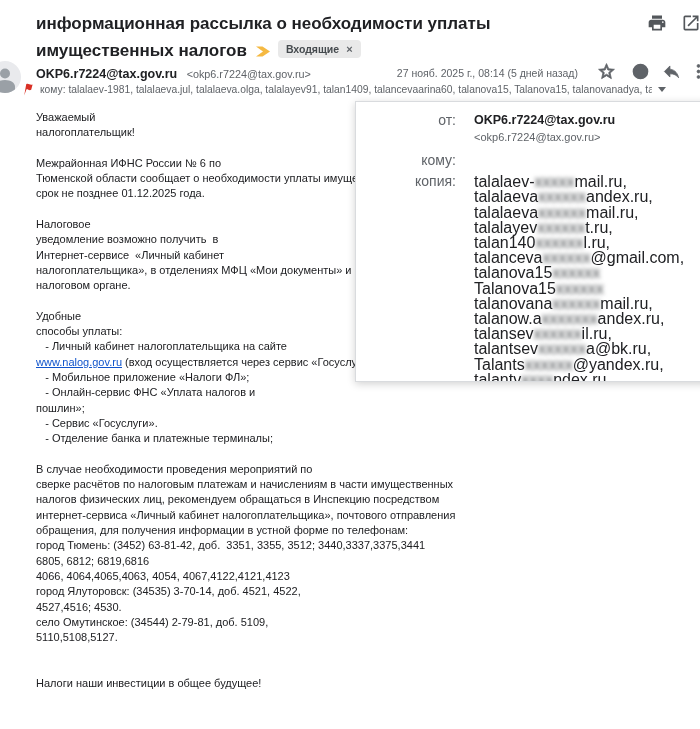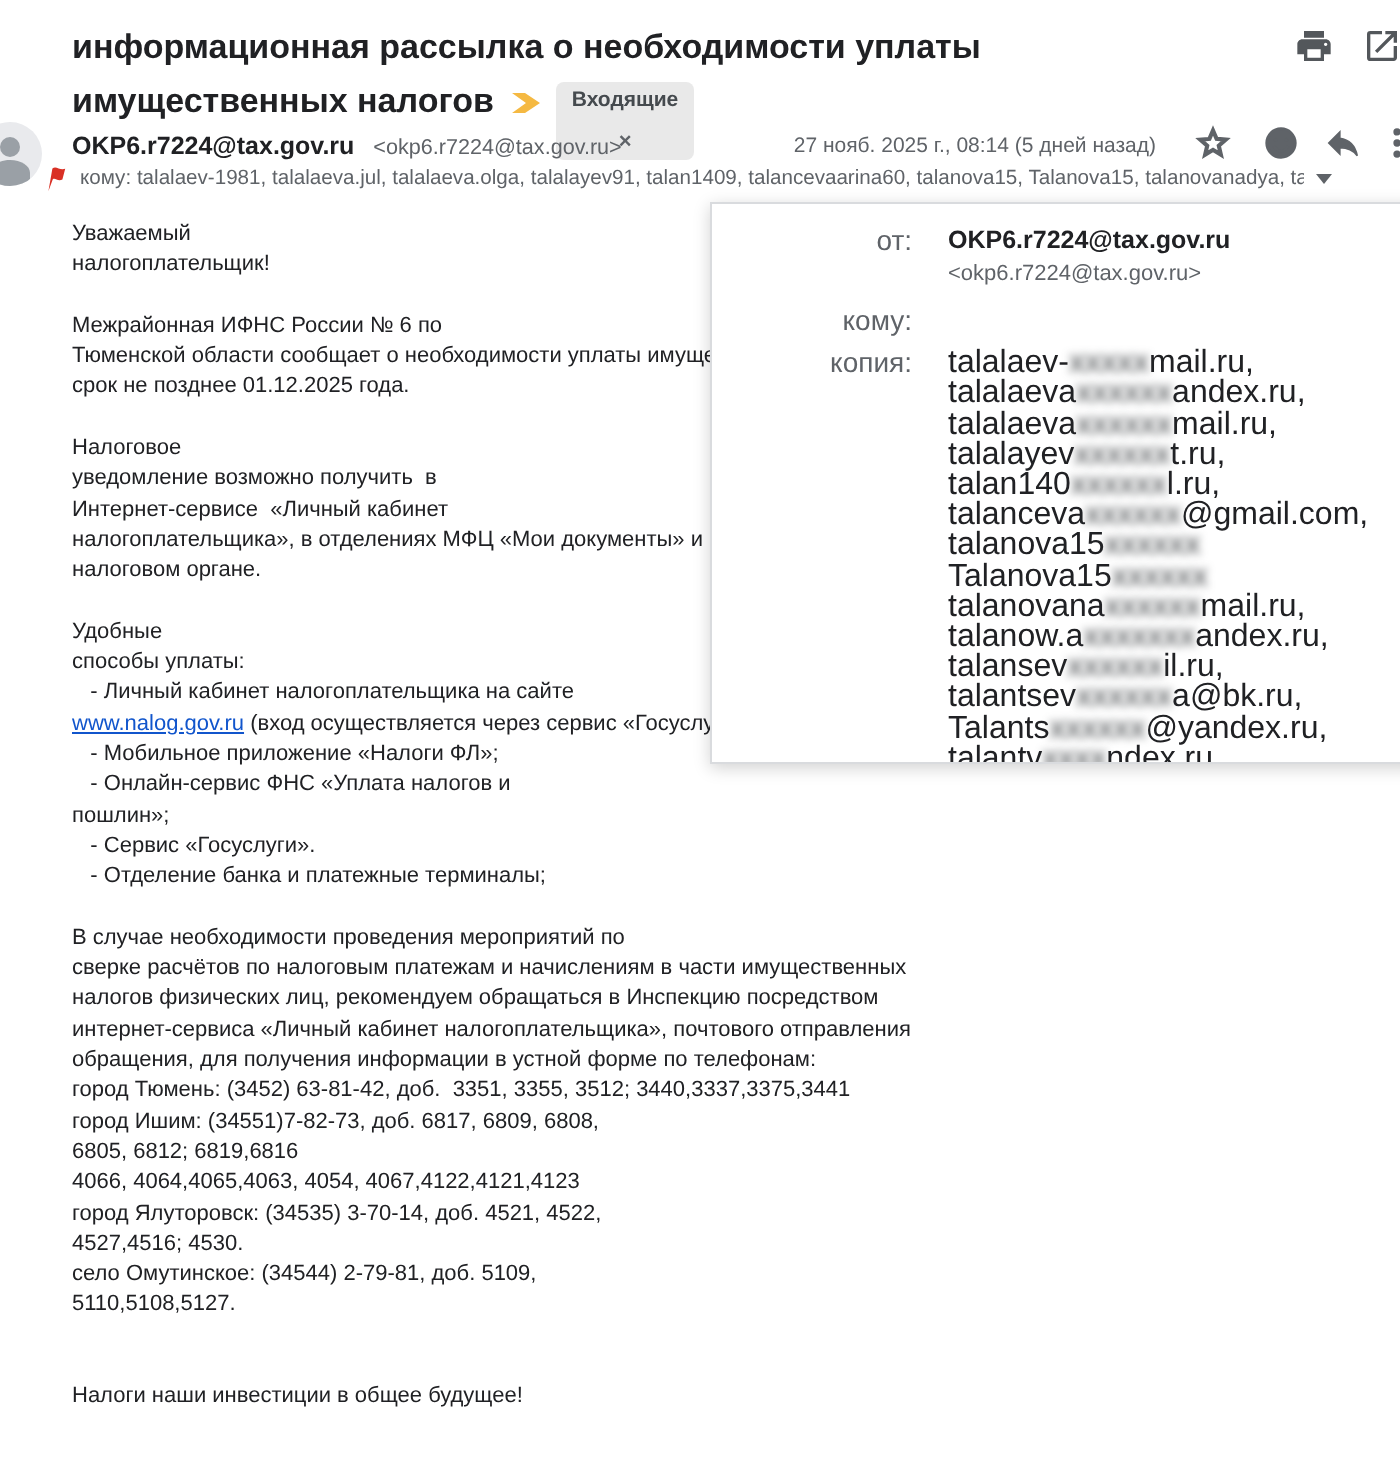--- a/index.html
+++ b/index.html
@@ -7,21 +7,21 @@
   .screen {
     position:relative; width:700px; height:729px; background:#ffffff;
     font-family:"Liberation Sans", sans-serif; color:#202124; overflow:hidden;
   }
   
   .subject { position:absolute; left:36px; top:10px; width:596px;
     font-size:17px; line-height:27px; color:#202124; font-weight:700; }
   .imp-icon { display:inline-block; vertical-align:-2px; margin:0 7px 0 9px; }
   .chip { display:inline-flex; align-items:center; gap:7px; vertical-align:3px;
     background:#e9e9e9; border-radius:4px; padding:2px 8px;
-    font-size:10.5px; color:#454a4e; line-height:14px; cursor:default;flex-direction:column; }
+    font-size:10.5px; color:#454a4e; line-height:14px; cursor:default; }
   .chip-x { color:#5f6368; font-size:11px; cursor:pointer; }
   
   .icon-btn { position:absolute; width:20px; height:20px; cursor:pointer; }
   .icon-btn svg { width:100%; height:100%; fill:#53575b; }
   .print-btn { left:647px; top:13px; }
   .popout-btn { left:681px; top:13px; }
   
   .avatar { position:absolute; left:-11px; top:61px; width:32px; height:32px;
     border-radius:50%; background:#e9eaed; overflow:hidden; cursor:pointer; }
   .avatar svg { width:100%; height:100%; fill:#9aa0a6; }
@@ -158,21 +158,20 @@
       <div class="bline">пошлин»;</div>
       <div class="bline">   - Сервис «Госуслуги».</div>
       <div class="bline">   - Отделение банка и платежные терминалы;</div>
       <div class="bline">&nbsp;</div>
       <div class="bline">В случае необходимости проведения мероприятий по</div>
       <div class="bline">сверке расчётов по налоговым платежам и начислениям в части имущественных</div>
       <div class="bline">налогов физических лиц, рекомендуем обращаться в Инспекцию посредством</div>
       <div class="bline">интернет-сервиса «Личный кабинет налогоплательщика», почтового отправления</div>
       <div class="bline">обращения, для получения информации в устной форме по телефонам:</div>
       <div class="bline">город Тюмень: (3452) 63-81-42, доб.  3351, 3355, 3512; 3440,3337,3375,3441</div>
-      <div class="bline">город Ишим: (34551)7-82-73, доб. 6817, 6809, 6808,</div>
       <div class="bline">6805, 6812; 6819,6816</div>
       <div class="bline">4066, 4064,4065,4063, 4054, 4067,4122,4121,4123</div>
       <div class="bline">город Ялуторовск: (34535) 3-70-14, доб. 4521, 4522,</div>
       <div class="bline">4527,4516; 4530.</div>
       <div class="bline">село Омутинское: (34544) 2-79-81, доб. 5109,</div>
       <div class="bline">5110,5108,5127.</div>
       <div class="bline">&nbsp;</div>
       <div class="bline">&nbsp;</div>
       <div class="bline">Налоги наши инвестиции в общее будущее!</div>
     </div>

